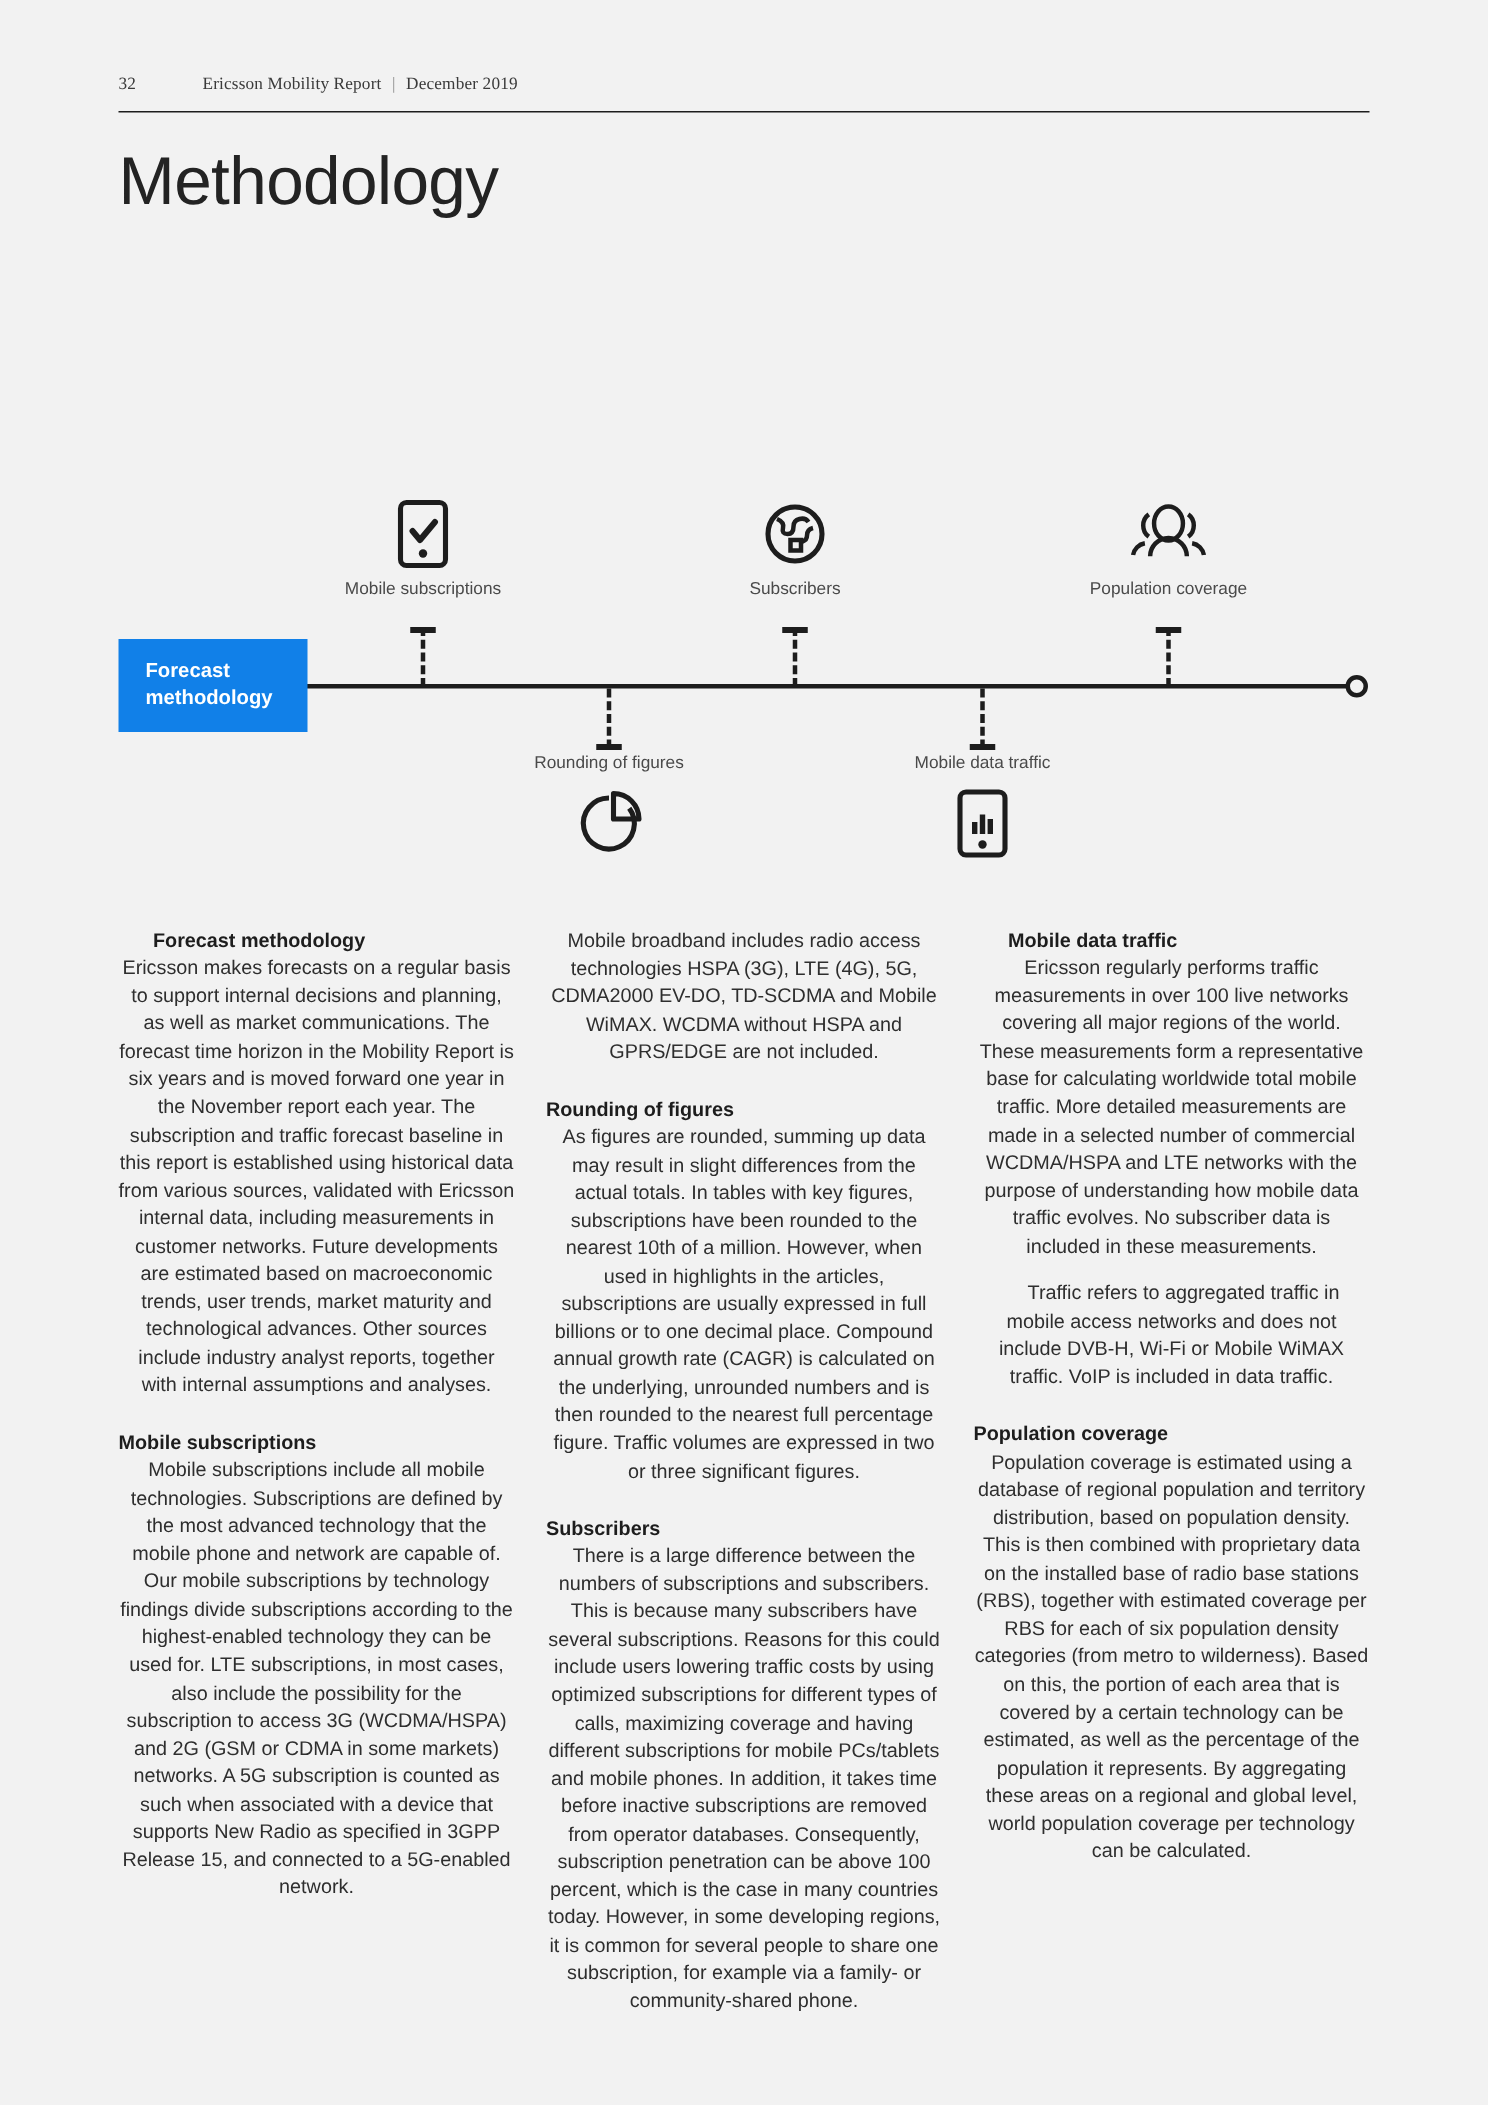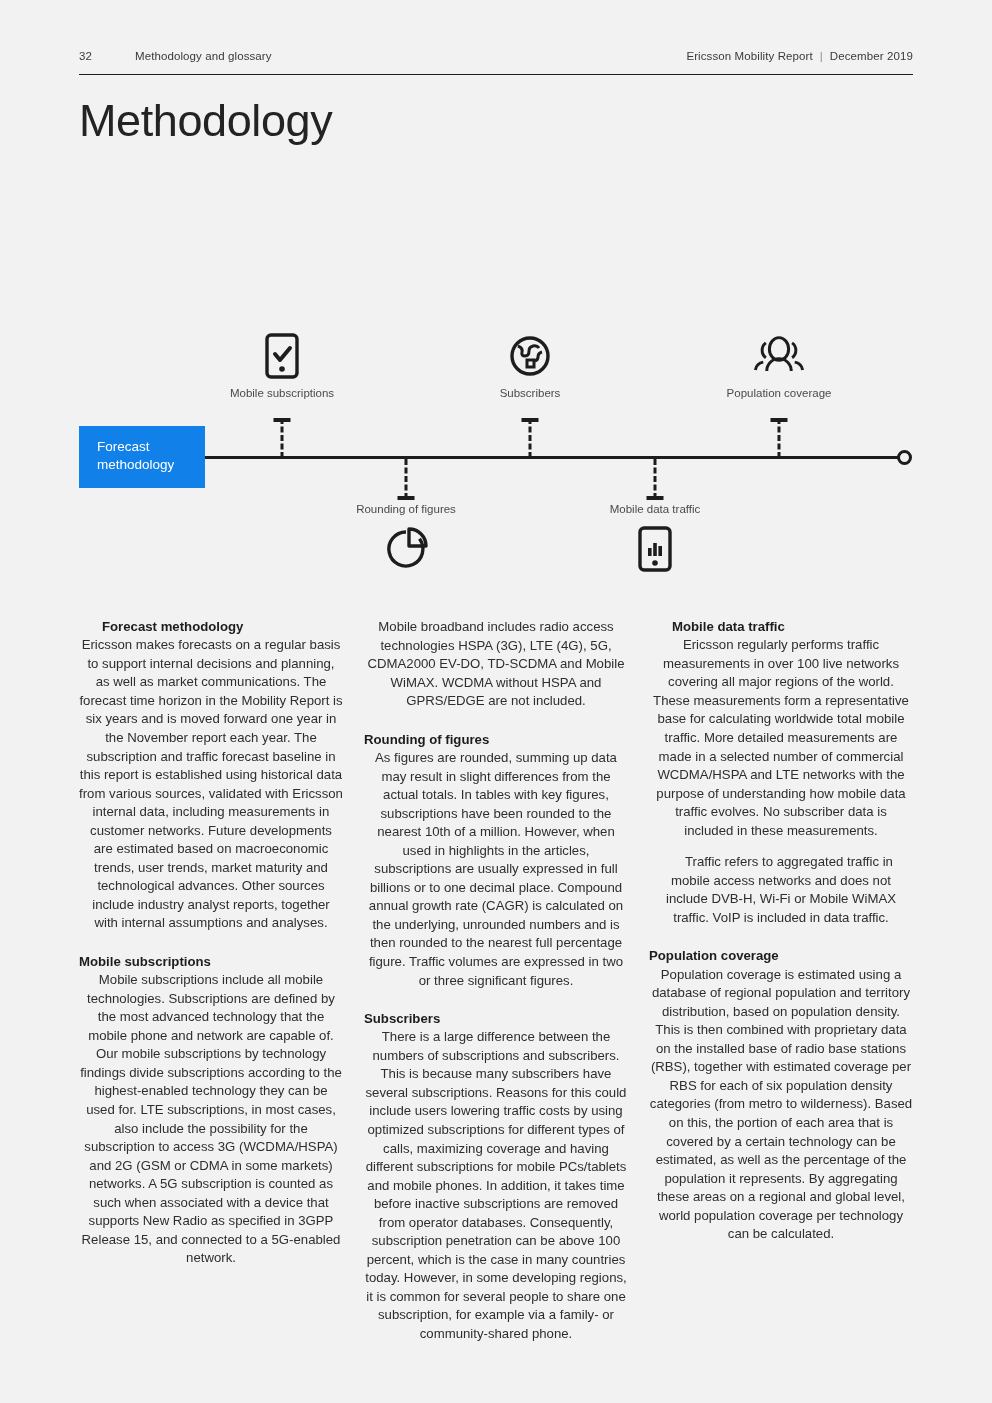--- a/index.html
+++ b/index.html
@@ -23,20 +23,21 @@
   .header {
     position: absolute;
     left: 79px;
     top: 50px;
     width: 834px;
     display: flex;
     align-items: baseline;
     font-size: 11.5px;
     color: #3a3a3a;
     letter-spacing: 0.1px;
+    font-family: Liberation Serif, serif;
   }
   .header-page-num { width: 56px; }
   .header-section { flex: 1; }
   .header-right { display: flex; gap: 7px; align-items: baseline; justify-content: center; }
   .header-sep { color: #8d8d8d; }
   .header-rule {
     position: absolute;
     left: 79px;
     top: 74px;
     width: 834px;
@@ -82,20 +83,21 @@
     position: absolute;
     left: 79px;
     top: 111px;
     width: 126px;
     height: 62px;
     background: #1180e8;
     color: #ffffff;
     font-size: 13.5px;
     line-height: 1.35;
     padding: 12px 0 0 18px;
+    font-weight: bold;
   }
 
   
   .marker { position: absolute; }
   .tick-line {
     position: absolute;
     left: 50%;
     transform: translateX(-50%);
     width: 0;
     border-left: 3px dashed #1d1d1d;
@@ -170,21 +172,20 @@
 
   svg { display: block; }
 </style>
 </head>
 <body>
 
 <div class="page">
 
   <div class="header">
     <span class="header-page-num">32</span>
-    <span class="header-section">Methodology and glossary</span>
     <span class="header-right">
       <span>Ericsson Mobility Report</span>
       <span class="header-sep">|</span>
       <span>December 2019</span>
     </span>
   </div>
   <div class="header-rule"></div>
 
   <h1 class="page-title">Methodology</h1>
 

